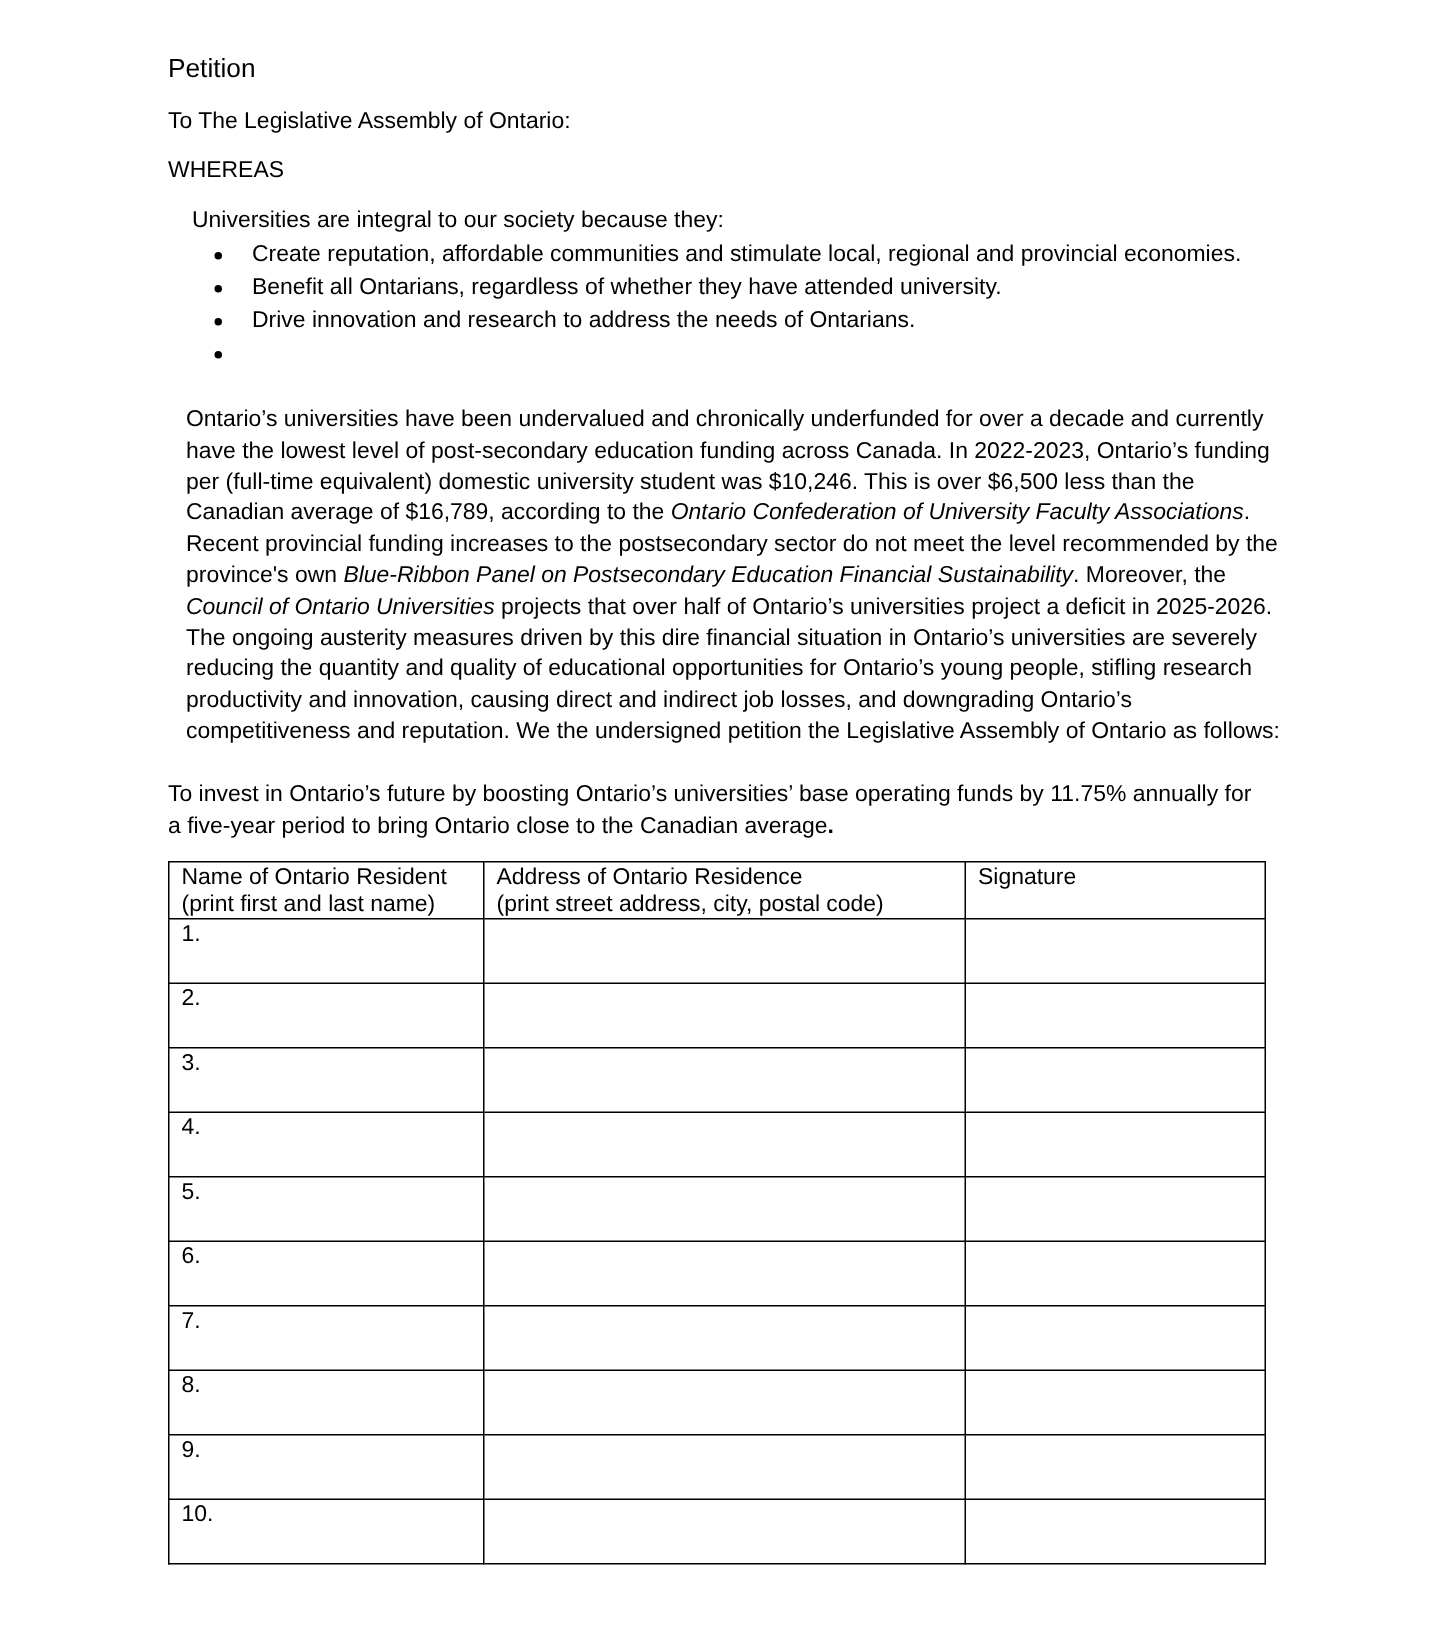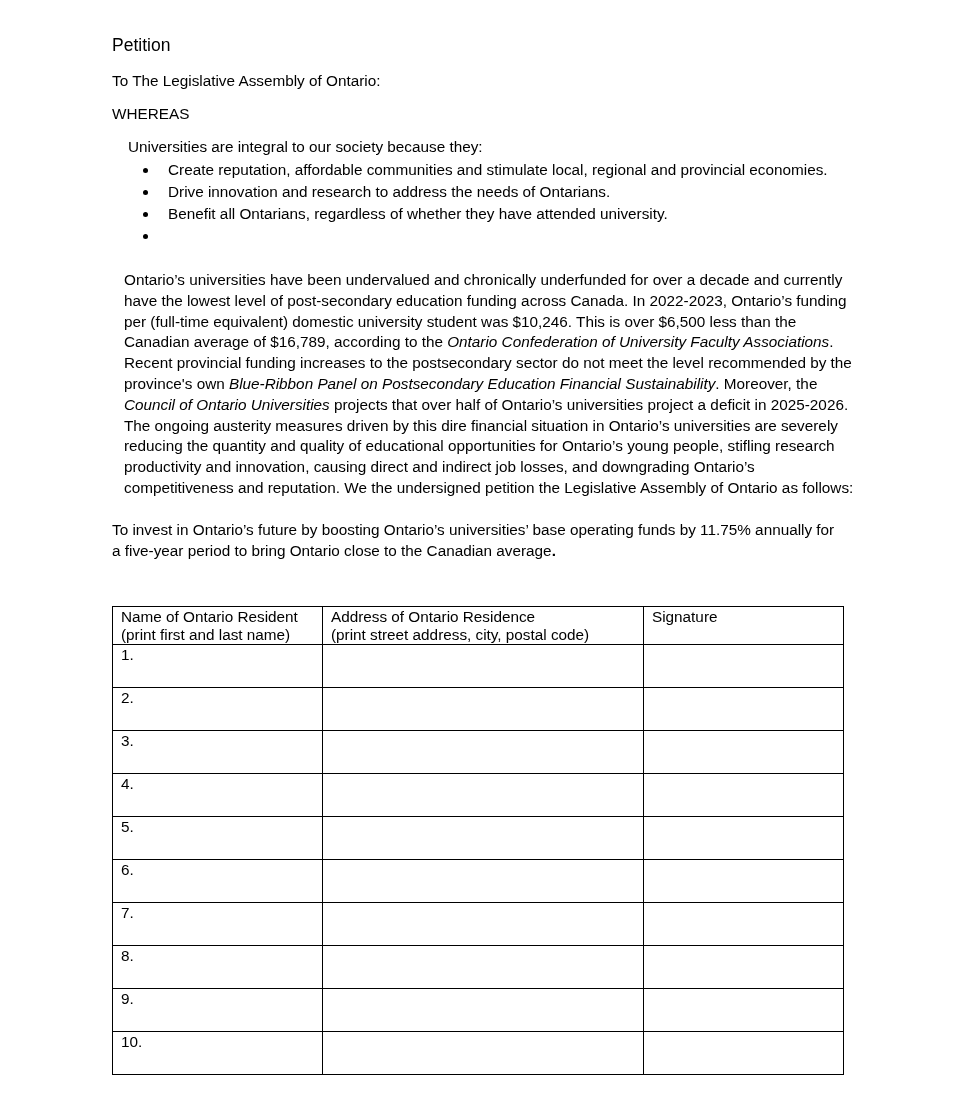--- a/index.html
+++ b/index.html
@@ -93,21 +93,20 @@
       line-height: 20.8px;
     }
     .resolution .period { font-weight: bold; }
     table.sig {
       position: absolute;
       top: 574px;
       left: 0;
       border-collapse: collapse;
       width: 731px;
       table-layout: fixed;
-      margin-top: 32px;
     }
     table.sig td, table.sig th {
       border: 1px solid #000;
       vertical-align: top;
       text-align: left;
       font-weight: normal;
       padding: 1px 8px 0 8px;
       line-height: 18px;
       font-size: 15.3px;
     }
@@ -126,25 +125,25 @@
   <p class="whereas">WHEREAS</p>
   <p class="intro">Universities are integral to our society because they:</p>
 
   <ul class="bullets">
     <li>
       <span class="dot"></span>
       <span>Create reputation, affordable communities and stimulate local, regional and provincial economies.</span>
     </li>
     <li>
       <span class="dot"></span>
+      <span>Benefit all Ontarians, regardless of whether they have attended university.</span>
+    </li>
+    <li>
+      <span class="dot"></span>
       <span>Drive innovation and research to address the needs of Ontarians.</span>
-    </li>
-    <li>
-      <span class="dot"></span>
-      <span>Benefit all Ontarians, regardless of whether they have attended university.</span>
     </li>
     <li>
       <span class="dot"></span>
     </li>
   </ul>
 
   <p class="body-para" id="body-para"><span>Ontario’s universities have been undervalued and chronically underfunded for over a decade and currently have the lowest level of post-secondary education funding across Canada. In 2022-2023, Ontario’s funding per (full-time equivalent) domestic university student was $10,246. This is over $6,500 less than the Canadian average of $16,789, according to the </span><em>Ontario Confederation of University Faculty Associations</em><span>. Recent provincial funding increases to the postsecondary sector do not meet the level recommended by the province's own </span><em>Blue-Ribbon Panel on Postsecondary Education Financial Sustainability</em><span>. Moreover, the </span><em>Council of Ontario Universities</em><span> projects that over half of Ontario’s universities project a deficit in 2025-2026. The ongoing austerity measures driven by this dire financial situation in Ontario’s universities are severely reducing the quantity and quality of educational opportunities for Ontario’s young people, stifling research productivity and innovation, causing direct and indirect job losses, and downgrading Ontario’s competitiveness and reputation. We the undersigned petition the Legislative Assembly of Ontario as follows:</span></p>
 
   <p class="resolution"><span>To invest in Ontario’s future by boosting Ontario’s universities’ base operating funds by 11.75% annually for a five-year period to bring Ontario close to the Canadian average</span><span class="period">.</span></p>
 

